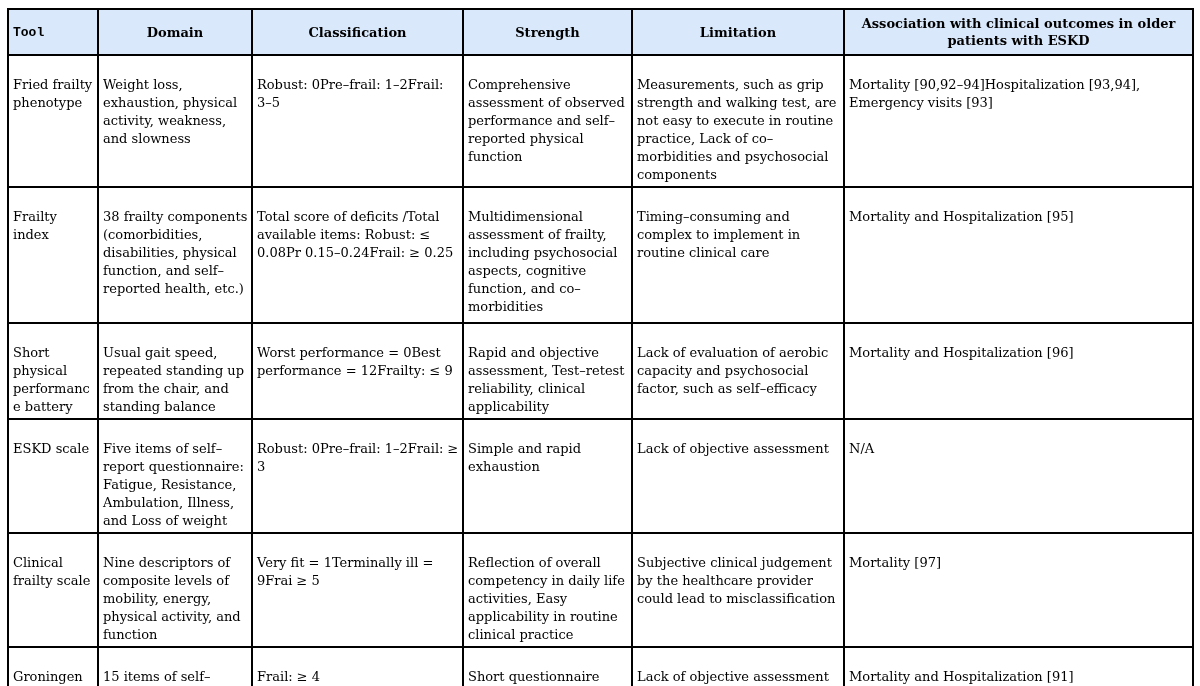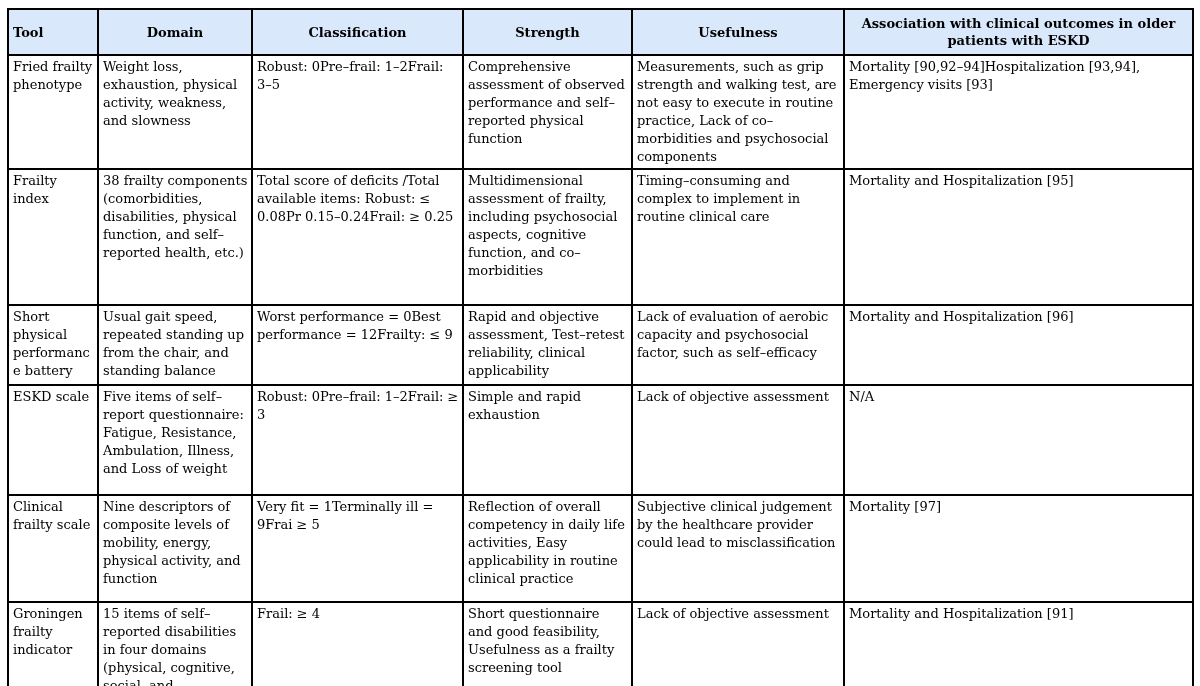--- a/index.html
+++ b/index.html
@@ -34,25 +34,26 @@
     background: #d9e8fa;
     font-weight: bold;
     text-align: center;
     vertical-align: middle;
     padding: 2px 4px;
     height: 40px;
     line-height: 17px;
   }
   table.frailty th.col-tool {
     text-align: left;
+    font-family: Liberation Mono, monospace;
   }
   table.frailty td {
     vertical-align: top;
     text-align: left;
-    padding: 2px 3px 2px 4px;
+    padding: 20px 3px 2px 4px;
     line-height: 18px;
   }
   table.frailty tr.r-last td {
     border-bottom-width: 3px;
   }
   col.c-tool   { width: 90px; }
   col.c-domain { width: 154px; }
   col.c-class  { width: 211px; }
   col.c-str    { width: 169px; }
   col.c-lim    { width: 212px; }
@@ -76,21 +77,21 @@
       <col class="c-str">
       <col class="c-lim">
       <col class="c-assoc">
     </colgroup>
     <thead>
       <tr>
         <th class="col-tool">Tool</th>
         <th>Domain</th>
         <th>Classification</th>
         <th>Strength</th>
-        <th>Usefulness</th>
+        <th>Limitation</th>
         <th>Association with clinical outcomes in older patients with ESKD</th>
       </tr>
     </thead>
     <tbody>
       <tr class="r1">
         <td>Fried frailty phenotype</td>
         <td>Weight loss, exhaustion, physical activity, weakness, and slowness</td>
         <td>Robust: 0Pre–frail: 1–2Frail: 3–5</td>
         <td>Comprehensive assessment of observed performance and self–reported physical function</td>
         <td>Measurements, such as grip strength and walking test, are not easy to execute in routine practice, Lack of co–morbidities and psychosocial components</td>

